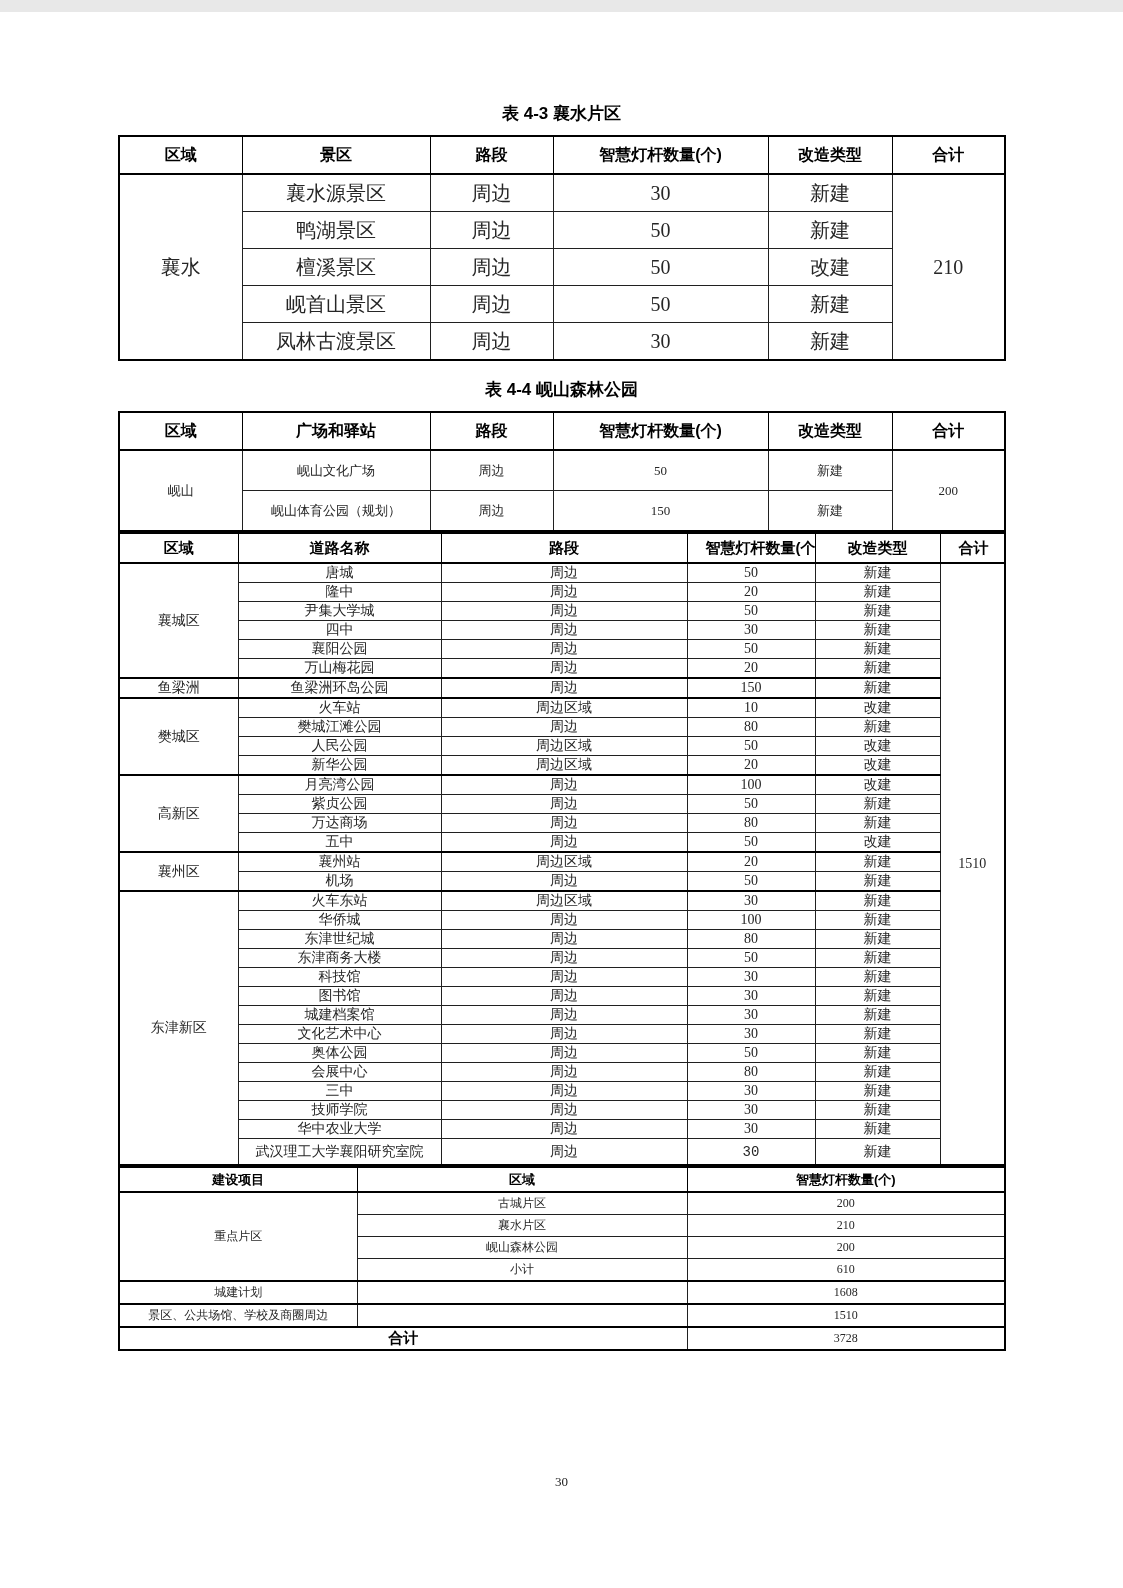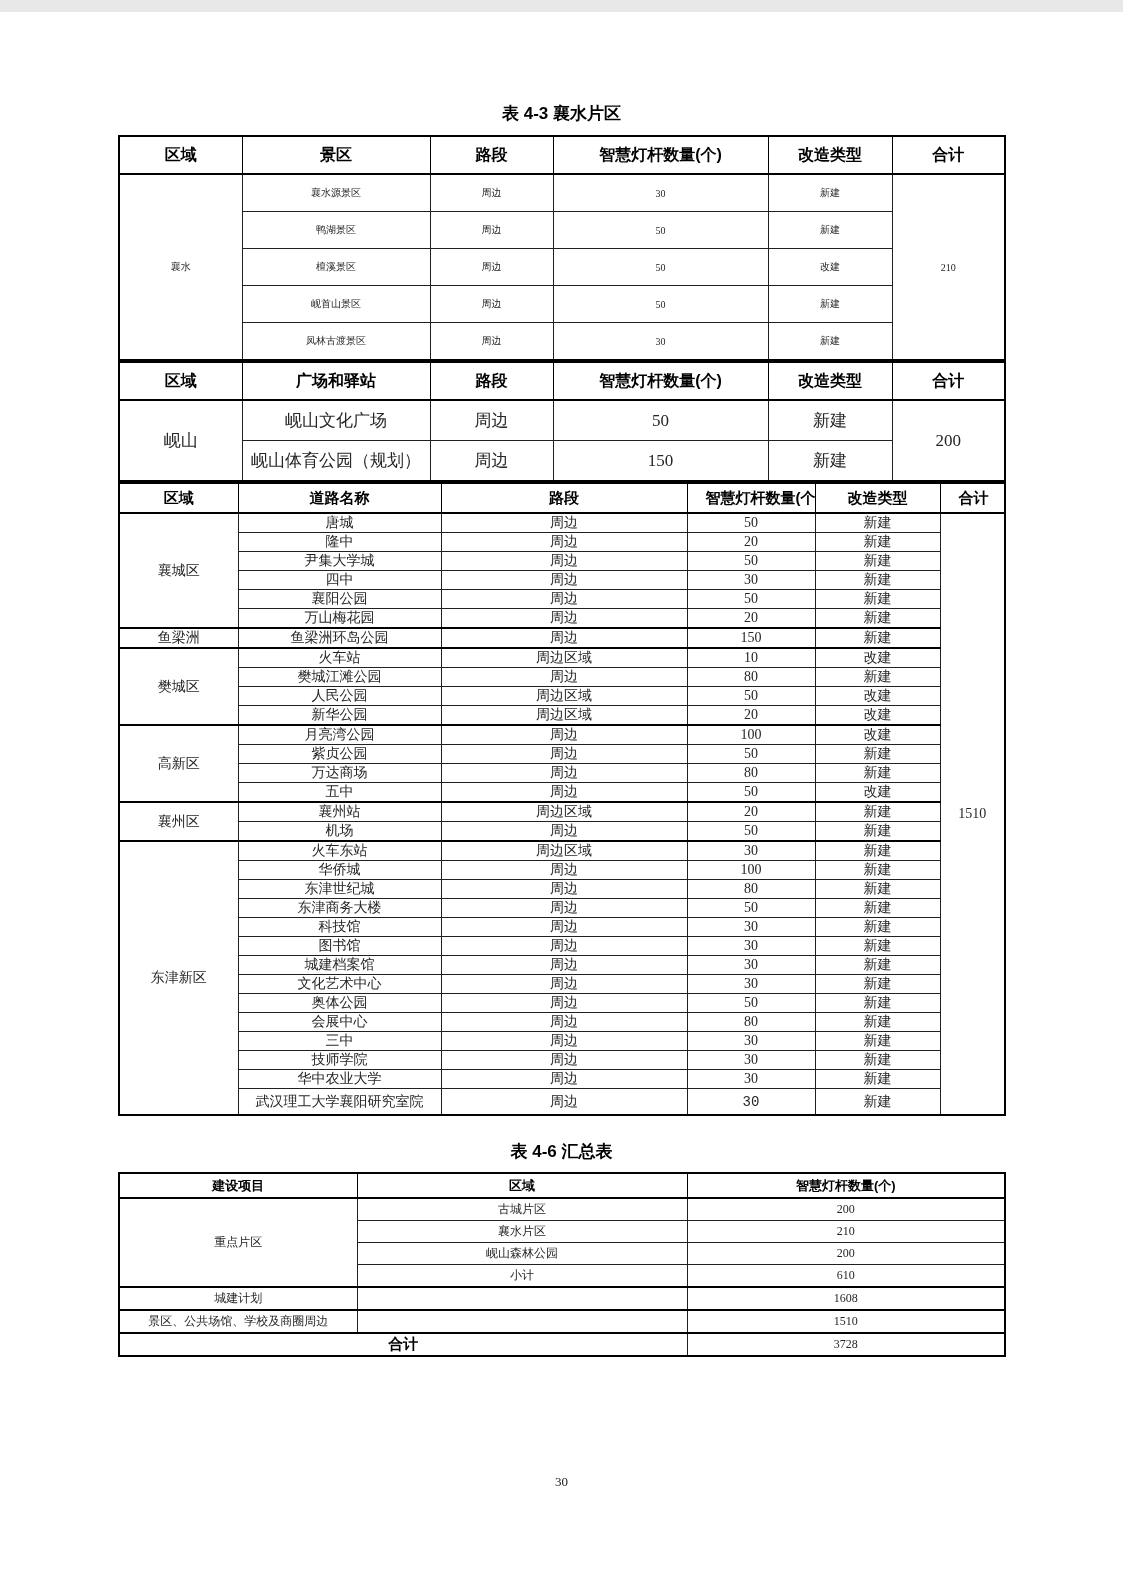--- a/index.html
+++ b/index.html
@@ -51,24 +51,24 @@
     vertical-align:middle;
     padding:0 2px;
     overflow:hidden;
     white-space:nowrap;
   }
   table.tbl thead th { border-bottom:2px solid #000; }
   table.tbl tr.group-start td { border-top:2px solid #000; }
 
   
   #t43 th { height:36px; font-size:16px; }
-  #t43 td { height:36px; font-size:10px; }
+  #t43 td { height:36px; font-size:20px; }
   
   #t44 th { height:36px; font-size:16px; }
-  #t44 td { height:39px; font-size:17px; }
+  #t44 td { height:39px; font-size:13px; }
   
   #t45 th { height:28px; font-size:15px; }
   #t45 td { height:18px; font-size:14px; line-height:18px; }
   #t45 tr.row-tall td { height:25px;font-family:Liberation Mono, monospace; }
   
   #t46 th { height:23px; font-size:13px; }
   #t46 td { height:21px; font-size:12px; }
   #t46 tr.total-row td { border-top:2px solid #000; }
   #t46 td.total-label {
     font-family:"Liberation Sans", sans-serif;
@@ -138,20 +138,21 @@
         </tr>
         <tr>
           <td>凤林古渡景区</td>
           <td>周边</td>
           <td>30</td>
           <td>新建</td>
         </tr>
       </tbody>
     </table>
 
+  <h2 class="tbl-title" id="title-t44">表 4-4 岘山森林公园</h2>
   <table class="tbl" id="t44">
       <colgroup>
         <col style="width: 123px;">
         <col style="width: 188px;">
         <col style="width: 123px;">
         <col style="width: 215px;">
         <col style="width: 124px;">
         <col style="width: 113px;">
       </colgroup>
       <thead>
@@ -391,21 +392,20 @@
         </tr>
         <tr class="row-tall">
           <td>武汉理工大学襄阳研究室院</td>
           <td>周边</td>
           <td>30</td>
           <td>新建</td>
         </tr>
       </tbody>
     </table>
 
-  <h2 class="tbl-title" id="title-t46">表 4-6 汇总表</h2>
   <table class="tbl" id="t46">
       <colgroup>
         <col style="width: 238px;">
         <col style="width: 330px;">
         <col style="width: 318px;">
       </colgroup>
       <thead>
         <tr>
           <th>建设项目</th>
           <th>区域</th>

